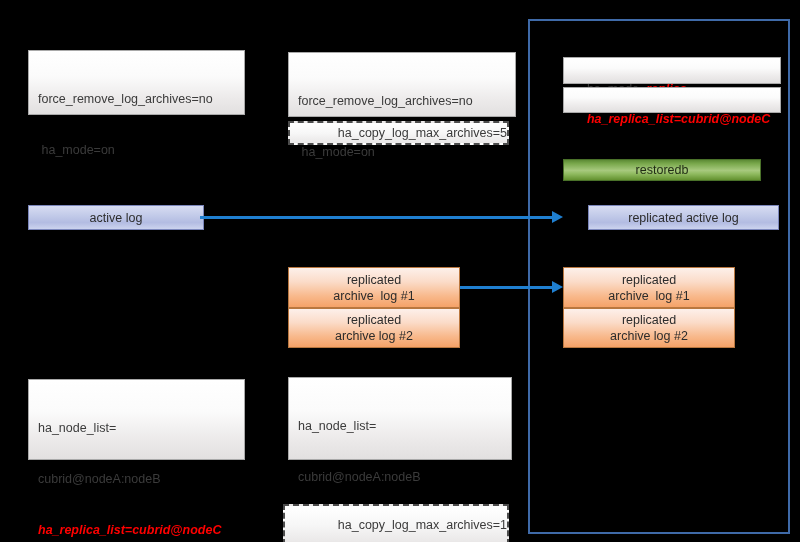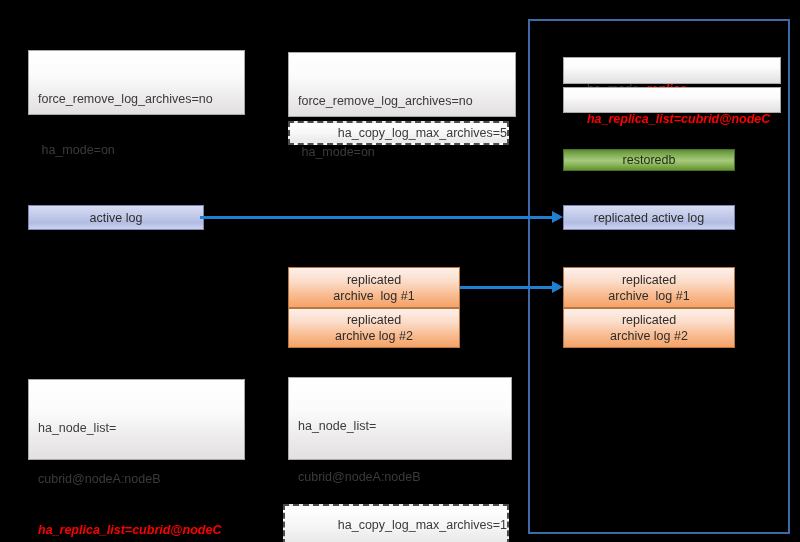--- a/index.html
+++ b/index.html
@@ -158,25 +158,25 @@
   </div>
 
   <div class="abs cfgbox" style="left:563px; top:40px; width:218px; height:27px; padding:4px 9px; line-height:18px;">
     <span>ha_mode=</span><span class="hl">replica</span>
   </div>
 
   <div class="abs cfgbox" style="left:563px; top:70px; width:218px; height:26px; padding:4px 9px; line-height:18px;">
     <span class="hl">ha_replica_list=cubrid@nodeC</span>
   </div>
 
-  <div class="abs greenbtn" style="left:563px; top:132px; width:172px; height:22px;">
+  <div class="abs greenbtn" style="left:563px; top:142px; width:198px; height:22px;">
     <span>restoredb</span>
   </div>
 
-  <div class="abs bluebar" style="left:563px; top:188px; width:172px; height:25px;text-align:right;">
+  <div class="abs bluebar" style="left:588px; top:188px; width:191px; height:25px;text-align:right;">
     <span>replicated active log</span>
   </div>
 
   <div class="abs orangebar" style="left:563px; top:250px; width:172px; height:41px;">
     <span>replicated</span>
     <span>archive  log #1</span>
   </div>
 
   <div class="abs orangebar" style="left:563px; top:291px; width:172px; height:40px;">
     <span>replicated</span>

